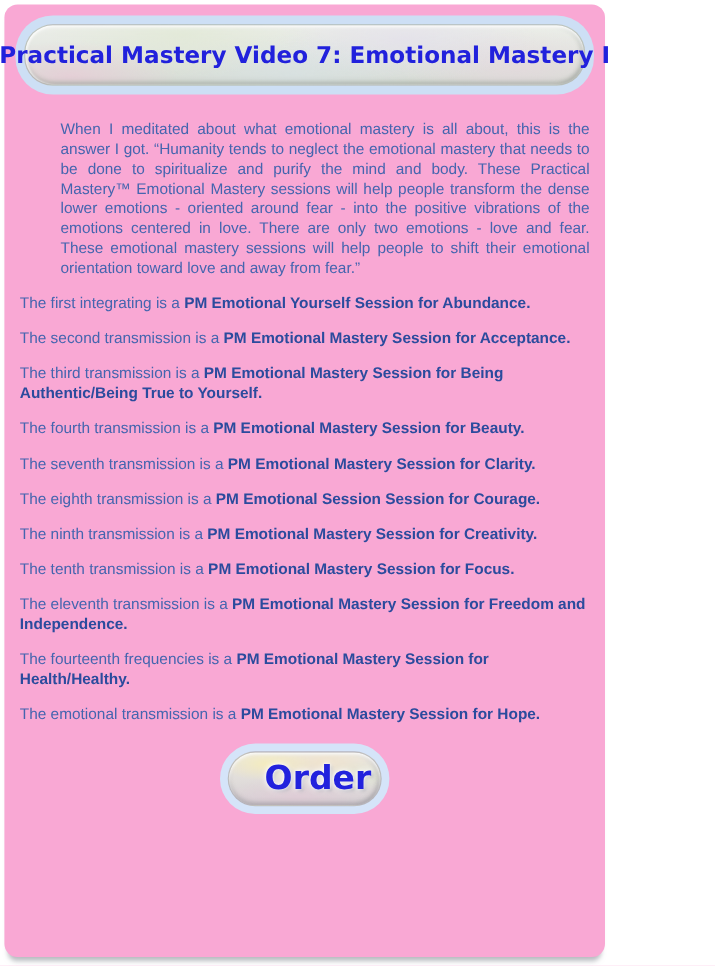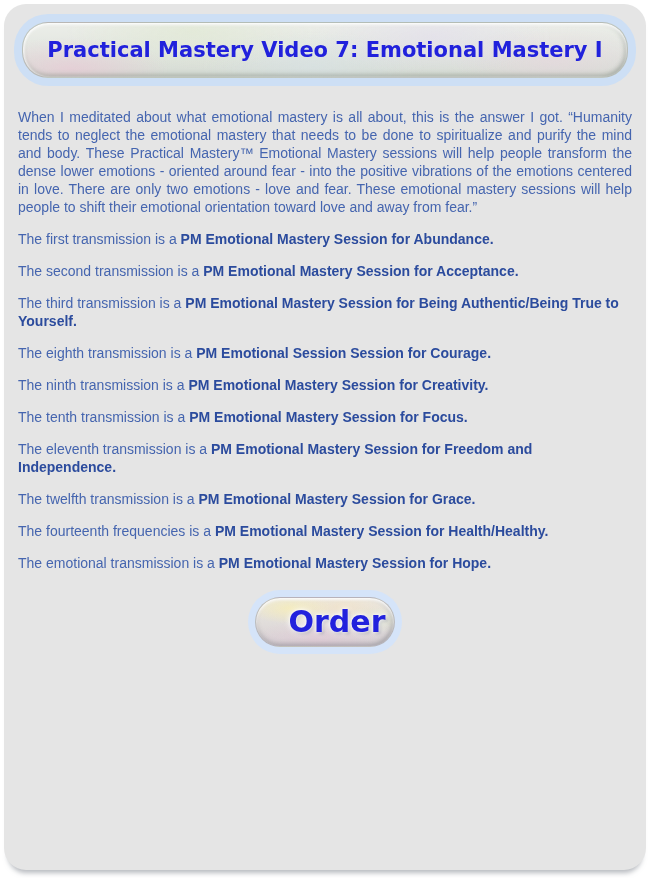--- a/index.html
+++ b/index.html
@@ -6,23 +6,23 @@
   html, body { width: 650px; height: 878px; }
   body {
     background: #ffffff;
     font-family: "Liberation Sans", sans-serif;
     position: relative;
     overflow: hidden;
   }
   .panel {
     position: absolute;
     left: 4px; top: 4px;
-    width: 642px; height: 866px;
-    background: #e5e5e5;
-    border-radius: 22px;
+    width: 546px; height: 866px;
+    background: #f9a8d4;
+    border-radius: 12px;
     box-shadow: 0 7px 5px -4px rgba(125,132,140,.55);
     padding: 10px 10px 0 10px;
   }
   
   .header-halo {
     width: 100%;
     height: 72px;
     background: #cddff5;
     border-radius: 34px;
     padding: 8px;
@@ -56,21 +56,21 @@
     color: #2121dc;
   }
   
   .content {
     padding: 22px 4px 0 4px;
     font-size: 14px;
     line-height: 18px;
     color: #4565af;
   }
   .content p { margin-bottom: 14px; }
-  p.justified { text-align: justify; }
+  p.justified { text-align: justify; margin-left: 37px; }
   .content b { color: #2b4b9d; font-weight: bold; }
   
   .order-halo {
     width: 154px; height: 64px;
     margin: 18px auto 0 auto;
     background: #d5e4f9;
     border-radius: 32px;
     padding: 7px;
     cursor: pointer;
   }
@@ -110,28 +110,29 @@
   <div class="header-halo">
     <div class="header-pill pearl">
       <h1>Practical Mastery Video 7: Emotional Mastery I</h1>
     </div>
   </div>
 
   <div class="content">
 
     <p class="justified">When I meditated about what emotional mastery is all about, this is the answer I got.  “Humanity tends to neglect the emotional mastery that needs to be done to spiritualize and purify the mind and body. These Practical Mastery™ Emotional Mastery sessions will help people transform the dense lower emotions - oriented around fear - into the positive vibrations of the emotions centered in love. There are only two emotions - love and fear. These emotional mastery sessions will help people to shift their emotional orientation toward love and away from fear.”</p>
 
-    <p><span>The first transmission is a </span><b>PM Emotional Mastery Session for Abundance.</b></p>
+    <p><span>The first integrating is a </span><b>PM Emotional Yourself Session for Abundance.</b></p>
     <p><span>The second transmission is a </span><b>PM Emotional Mastery Session for Acceptance.</b></p>
     <p><span>The third transmission is a </span><b>PM Emotional Mastery Session for Being Authentic/Being True to Yourself.</b></p>
+    <p><span>The fourth transmission is a </span><b>PM Emotional Mastery Session for Beauty.</b></p>
+    <p><span>The seventh transmission is a </span><b>PM Emotional Mastery Session for Clarity.</b></p>
     <p><span>The eighth transmission is a </span><b>PM Emotional Session Session for Courage.</b></p>
     <p><span>The ninth transmission is a </span><b>PM Emotional Mastery Session for Creativity.</b></p>
     <p><span>The tenth transmission is a </span><b>PM Emotional Mastery Session for Focus.</b></p>
     <p><span>The eleventh transmission is a </span><b>PM Emotional Mastery Session for Freedom and Independence.</b></p>
-    <p><span>The twelfth transmission is a </span><b>PM Emotional Mastery Session for Grace.</b></p>
     <p><span>The fourteenth frequencies is a </span><b>PM Emotional Mastery Session for Health/Healthy.</b></p>
     <p><span>The emotional transmission is a </span><b>PM Emotional Mastery Session for Hope.</b></p>
 
 
     <div class="order-halo" role="button">
       <div class="order-pill pearl">
         <span>Order</span>
       </div>
     </div>
 

